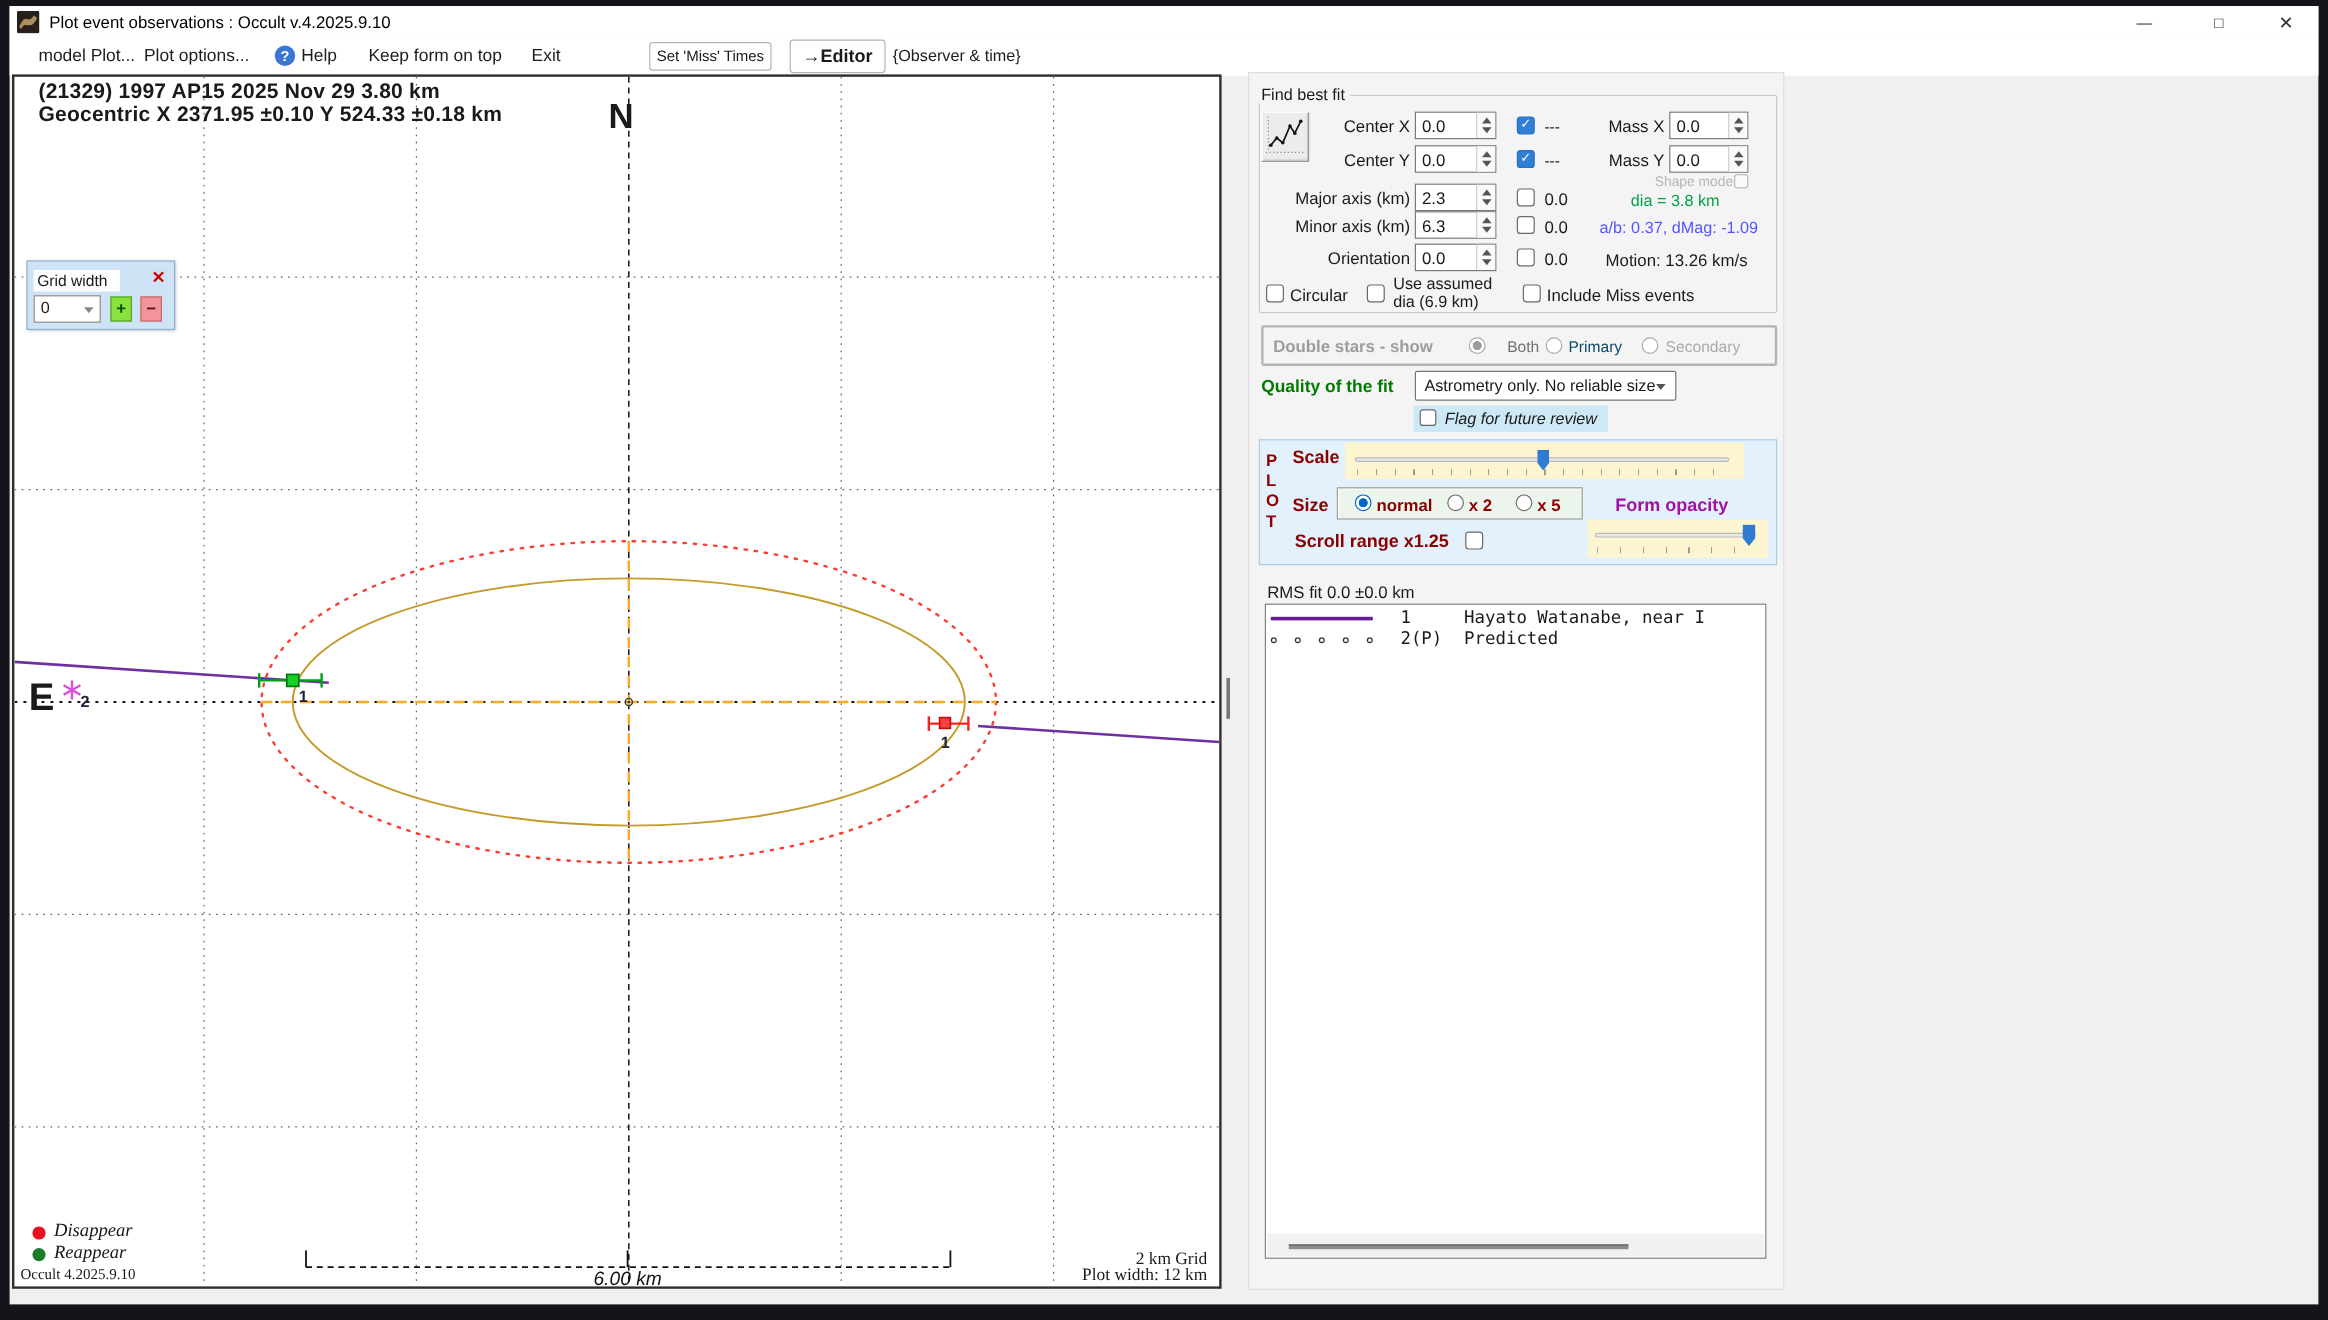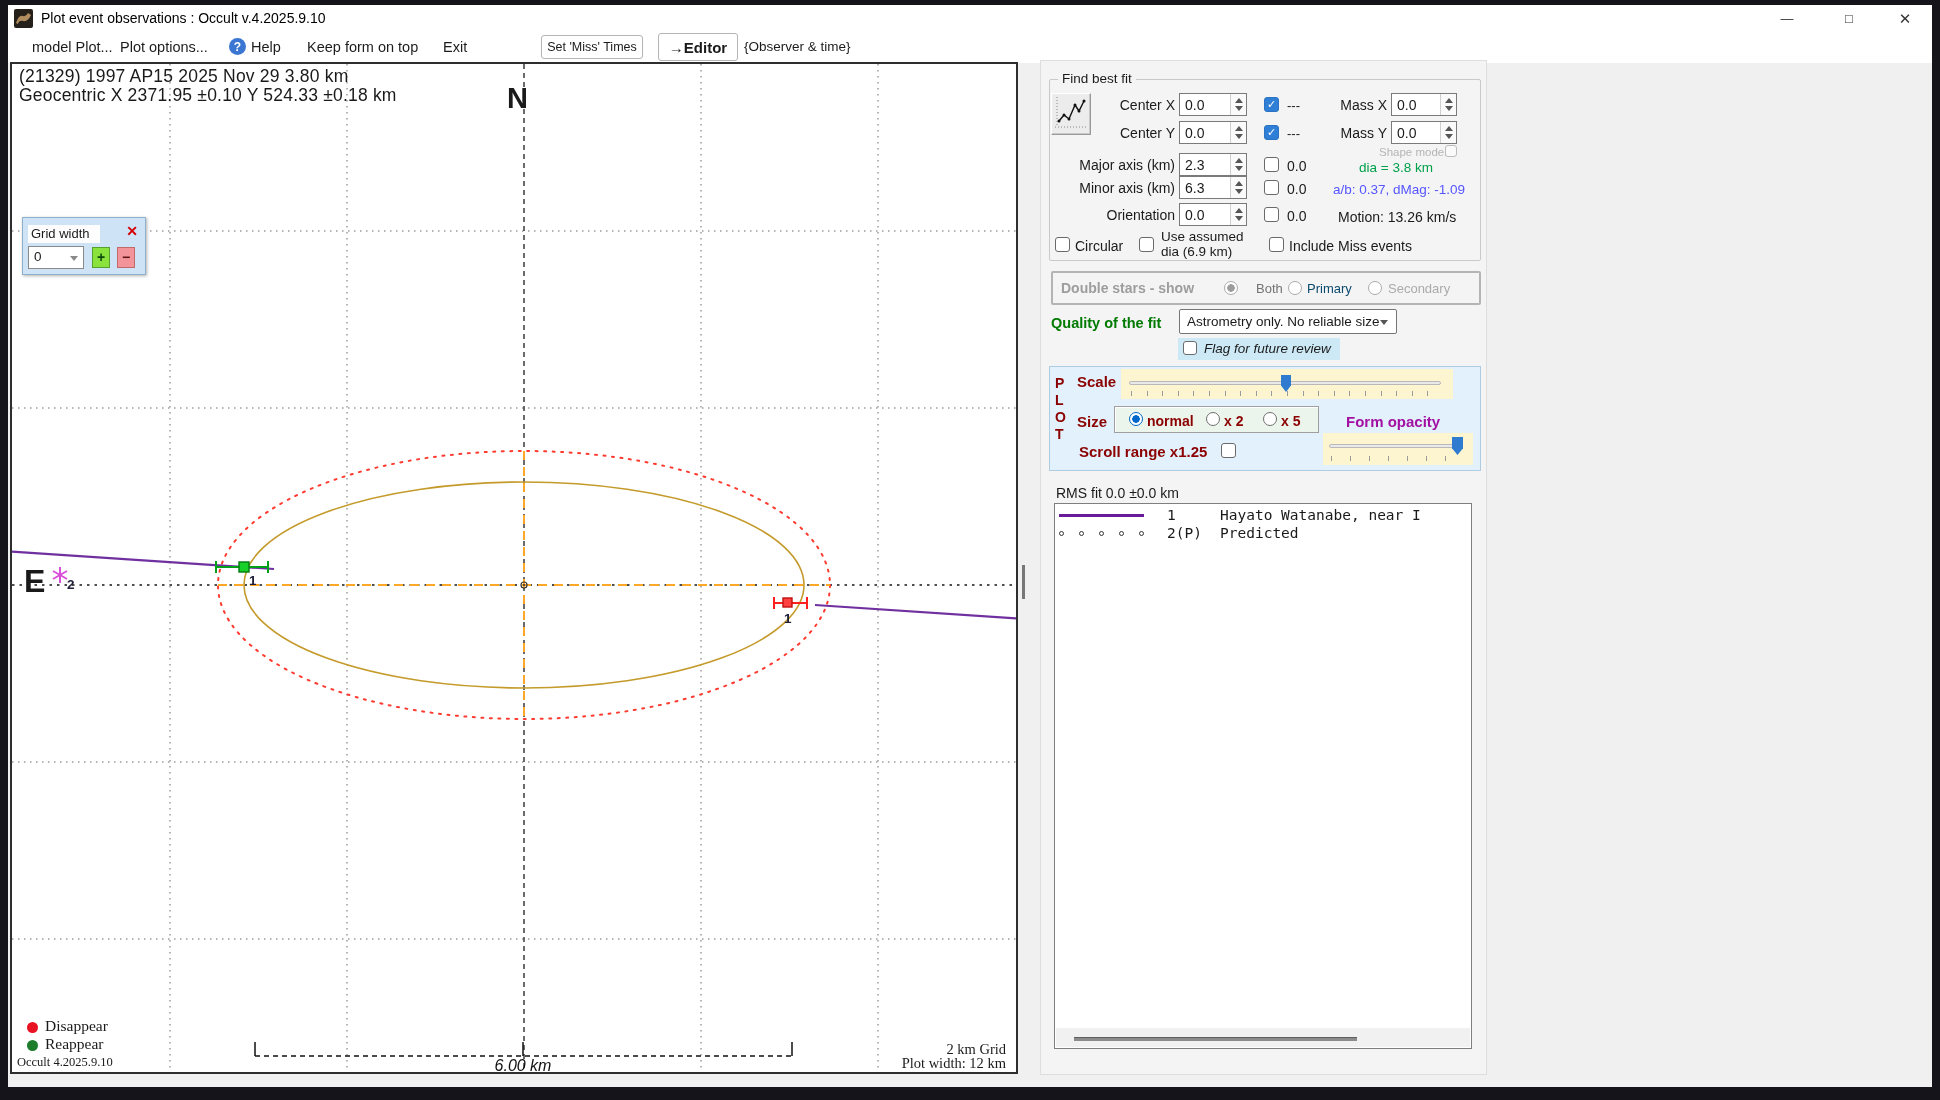--- a/index.html
+++ b/index.html
@@ -12,23 +12,23 @@
   .app-icon{position:absolute;left:6px;top:4px;width:19px;height:19px;border-radius:2px;overflow:hidden}
   .title-text{position:absolute;left:33px;top:5px;font-size:14px;color:#000000;white-space:nowrap}
   .winbtn{position:absolute;top:0;width:34px;height:27px;display:flex;align-items:center;justify-content:center;font-size:13px;color:#333}
   
   .menubar{position:absolute;left:0;top:27px;width:100%;height:31px;background:#fff}
   .mitem{position:absolute;top:7px;font-size:14.5px;color:#1c1c1c;white-space:nowrap}
   .mbtn{position:absolute;background:#fff;border:1px solid #b5b5b5;border-radius:3px;display:flex;align-items:center;justify-content:center;white-space:nowrap}
   .help-circle{position:absolute;top:6px;width:17px;height:17px;border-radius:50%;background:#3b77d2;color:#fff;font-size:12px;font-weight:bold;display:flex;align-items:center;justify-content:center}
   
   .plotbox{position:absolute;left:2px;top:57px;width:1008px;height:1012px;background:#fff;border:2px solid #2e2e2e;overflow:hidden}
-  .phdr{position:absolute;left:7px;font-weight:normal;font-size:17.5px;white-space:nowrap;letter-spacing:.2px}
+  .phdr{position:absolute;left:20px;font-weight:bold;font-size:17.5px;white-space:nowrap;letter-spacing:.2px}
   .biglabel{position:absolute;font-weight:bold}
-  .serif-it{font-family:"Liberation Serif",serif;}
+  .serif-it{font-family:"Liberation Serif",serif;font-style:italic}
   .serif{font-family:"Liberation Serif",serif}
   .legend-dot{position:absolute;width:11px;height:11px;border-radius:50%}
   
   .gridangle{position:absolute;left:10px;top:153px;width:124px;height:58px;background:#cfe3f6;border:1px solid #8fb0cd;box-shadow:1px 1px 3px rgba(0,0,0,.3)}
   .ga-title{position:absolute;left:5px;top:7px;width:72px;height:18px;background:#fdfdfd;font-size:13px;padding:1px 0 0 3px}
   .ga-close{position:absolute;right:7px;top:5px;color:#d40000;font-weight:bold;font-size:14px}
   .ga-select{position:absolute;left:5px;top:28px;width:56px;height:23px;background:#fff;border:1px solid #8a8a8a;font-size:13.5px;padding:2px 0 0 5px}
   .ga-btn{position:absolute;top:29px;width:18px;height:21px;font-weight:bold;font-size:14px;text-align:center;line-height:19px}
   
   .rpanel{position:absolute;left:1032px;top:55px;width:447px;height:1015px;background:#f4f4f4;border:1px solid #dedede}
@@ -180,21 +180,21 @@
 
     <div class="serif" style="position:absolute;right:10px;top:977px;font-size:14.5px;text-align:right">2 km Grid</div>
     <div class="serif" style="position:absolute;right:10px;top:991px;font-size:14.5px;text-align:right">Plot width: 12 km</div>
   </div>
 
   <div class="abs" style="left:1014px;top:560px;width:3px;height:34px;background:#777"></div>
 
   <div class="rpanel">
 
     <div class="group" style="left:8px;top:18px;width:432px;height:182px"></div>
-    <div class="grouplabel" style="left:17px;top:10px">Find best fit</div>
+    <div class="grouplabel" style="left:6px;top:10px">Find best fit</div>
 
     <div class="abs" style="left:10px;top:32px;width:40px;height:42px;background:#ececec;border:1px solid #9a9a9a;border-top-color:#fff;border-left-color:#fff;box-shadow:inset -1px -1px 0 #c8c8c8">
       <svg width="36" height="38" viewBox="0 0 36 38">
           <line x1="5" y1="3" x2="5" y2="33" stroke="#888" stroke-width="1" stroke-dasharray="1 2"></line>
           <line x1="3" y1="33" x2="34" y2="33" stroke="#888" stroke-width="1" stroke-dasharray="1 2"></line>
           <polyline points="7,27 12,21 17,25 23,11 27,17 32,7" fill="none" stroke="#111" stroke-width="1.4"></polyline>
           <g fill="#111">
             <circle cx="7" cy="27" r="1.5"></circle>
             <circle cx="12" cy="21" r="1.5"></circle>
             <circle cx="17" cy="25" r="1.5"></circle>

